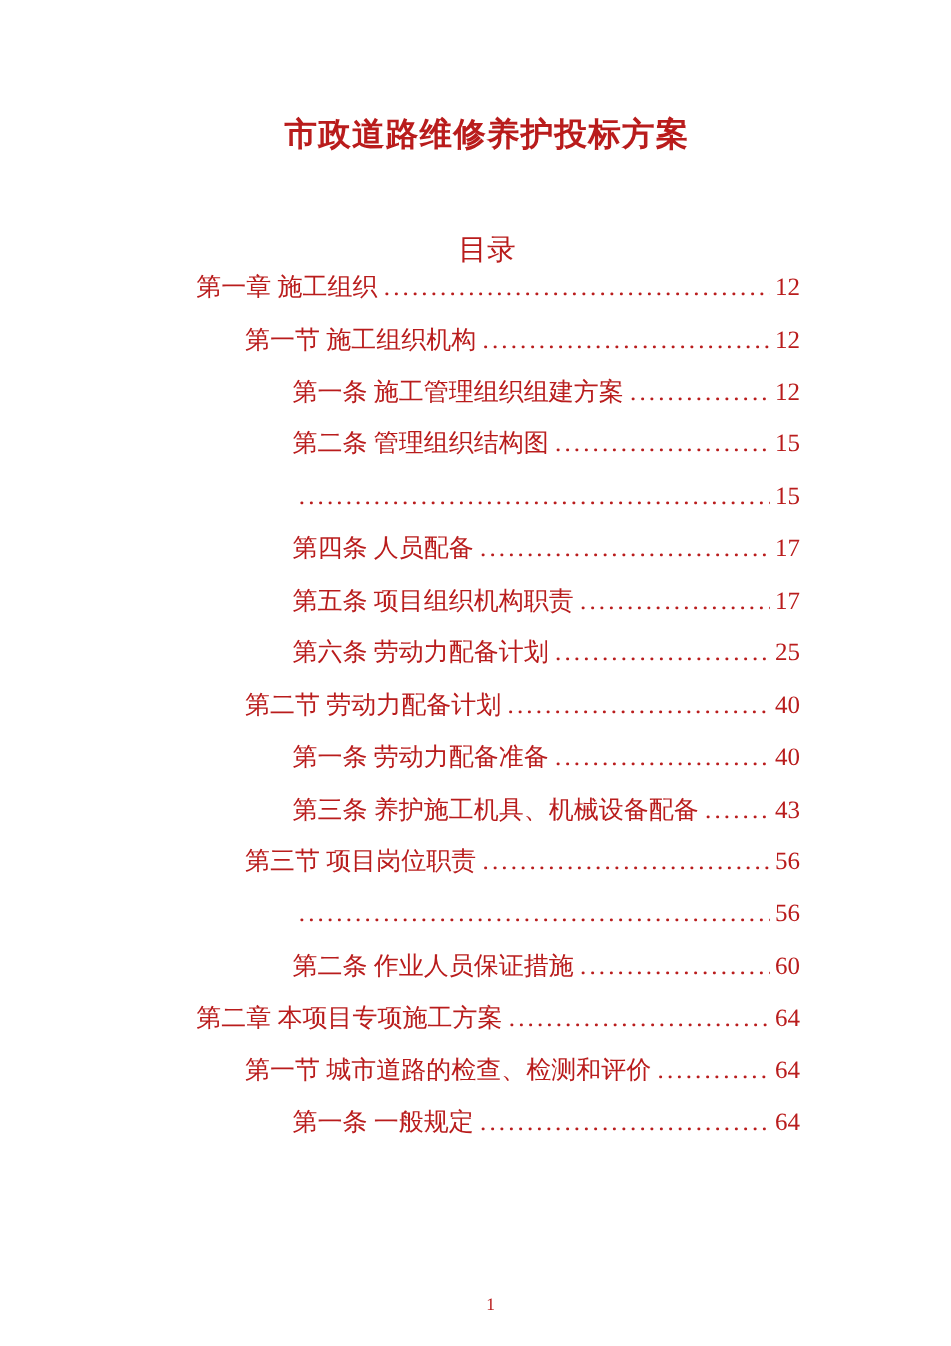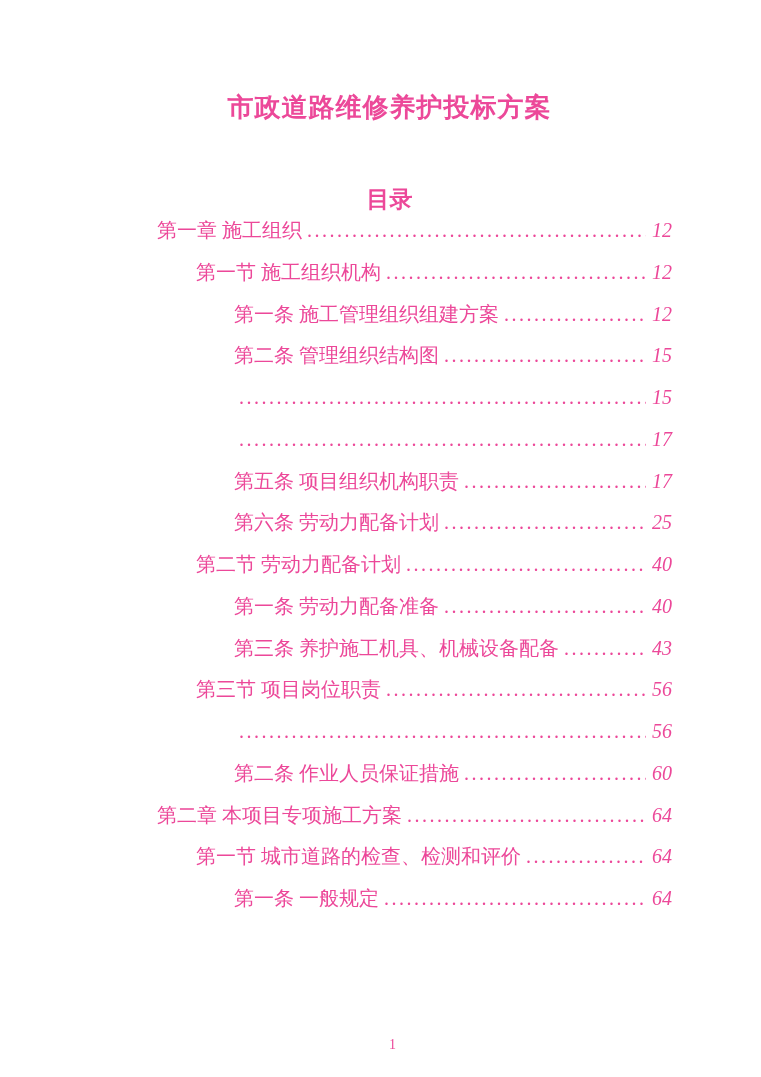--- a/index.html
+++ b/index.html
@@ -5,21 +5,21 @@
   html, body {
     margin: 0;
     padding: 0;
     background: #ffffff;
   }
   .page {
     position: relative;
     width: 761px;
     height: 1077px;
     background: #ffffff;
-    color: #ec4899;
+    color: #b91c1c;
     overflow: hidden;
     margin: 0 auto;
   }
   .doc-title {
     position: absolute;
     top: 90px;
     left: 0;
     width: 100%;
     box-sizing: border-box;
     padding-left: 18px;
@@ -36,35 +36,35 @@
     top: 186px;
     left: 0;
     width: 100%;
     box-sizing: border-box;
     padding-left: 18px;
     margin: 0;
     text-align: center;
     font-family: "Liberation Sans", "DejaVu Sans", sans-serif;
     font-size: 23px;
     line-height: 27px;
-    font-weight: 700;
+    font-weight: 400;
   }
   .toc {
     position: absolute;
     top: 218px;
     left: 0;
     right: 0;
     font-family: "Liberation Serif", "DejaVu Serif", serif;
     font-size: 20px;
   }
   .toc-row {
     display: flex;
     align-items: baseline;
     height: 41.78px;
-    padding-right: 89px;
+    padding-right: 119px;
     box-sizing: border-box;
     line-height: 25px;
   }
   .toc-row.level-1 { padding-left: 157px; }
   .toc-row.level-2 { padding-left: 196px; }
   .toc-row.level-3 { padding-left: 234px; }
   .toc-label {
     white-space: nowrap;
     flex: 0 0 auto;
   }
@@ -74,23 +74,22 @@
     white-space: nowrap;
     margin: 0 4px 0 5px;
     letter-spacing: 2.5px;
   }
   .toc-dots::after {
     content: "........................................................................................................................";
   }
   .toc-page {
     flex: 0 0 auto;
     white-space: nowrap;
-    text-align: right;
+    text-align: left;
     min-width: 22px;
-    font-style: italic;
   }
   .page-footer {
     position: absolute;
     top: 1037px;
     left: 0;
     width: 100%;
     box-sizing: border-box;
     padding-left: 24px;
     text-align: center;
     font-family: "Liberation Serif", "DejaVu Serif", serif;
@@ -130,20 +129,21 @@
     <span class="toc-dots"></span>
     <span class="toc-page">15</span>
   </div>
 
   <div class="toc-row level-3">
     <span class="toc-dots"></span>
     <span class="toc-page">15</span>
   </div>
 
   <div class="toc-row level-3">
+    <span class="toc-label">第四条 人员配备</span>
     <span class="toc-dots"></span>
     <span class="toc-page">17</span>
   </div>
 
   <div class="toc-row level-3">
     <span class="toc-label">第五条 项目组织机构职责</span>
     <span class="toc-dots"></span>
     <span class="toc-page">17</span>
   </div>
 

